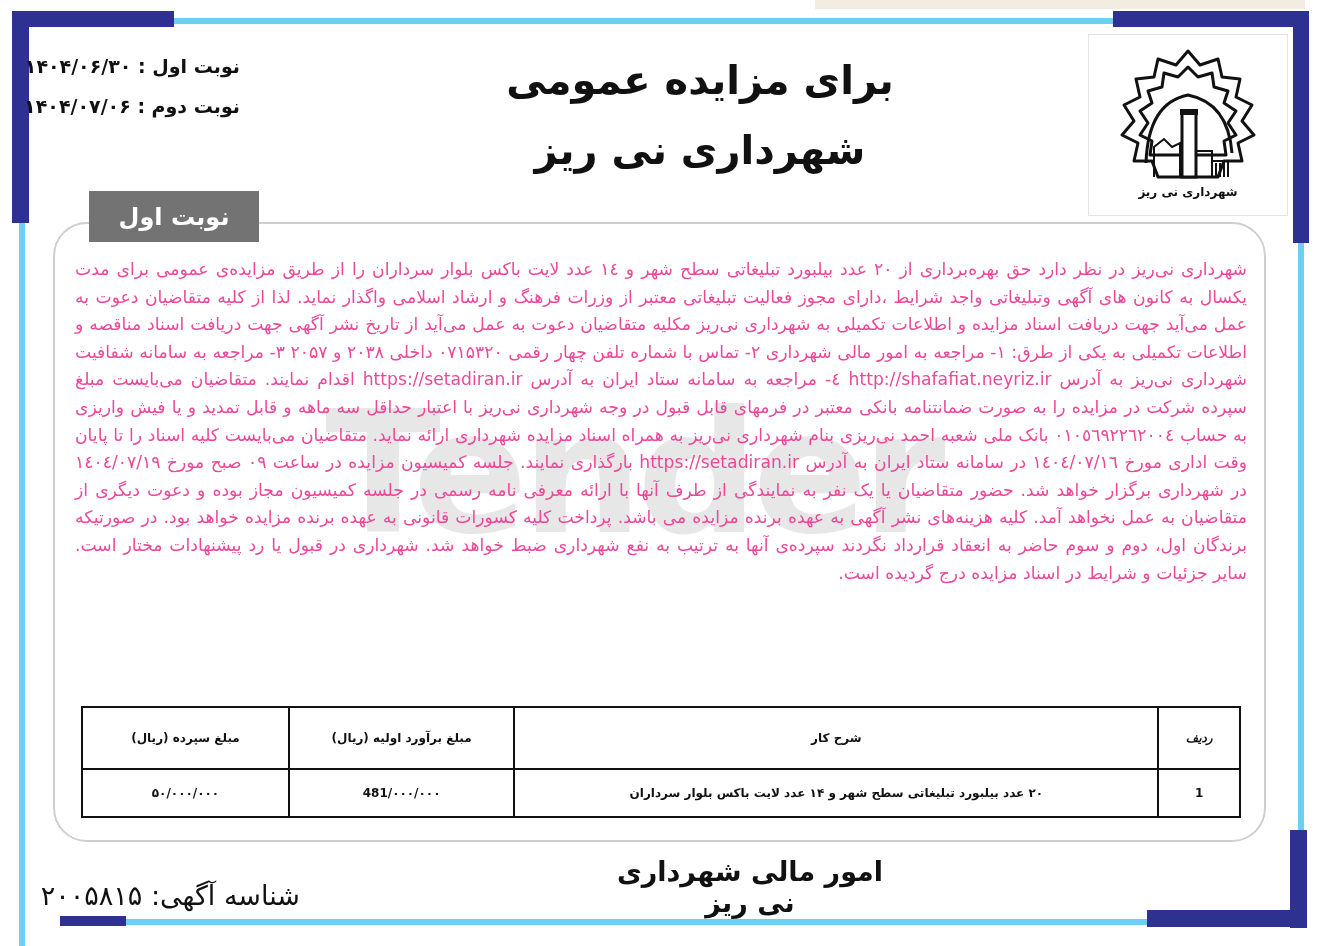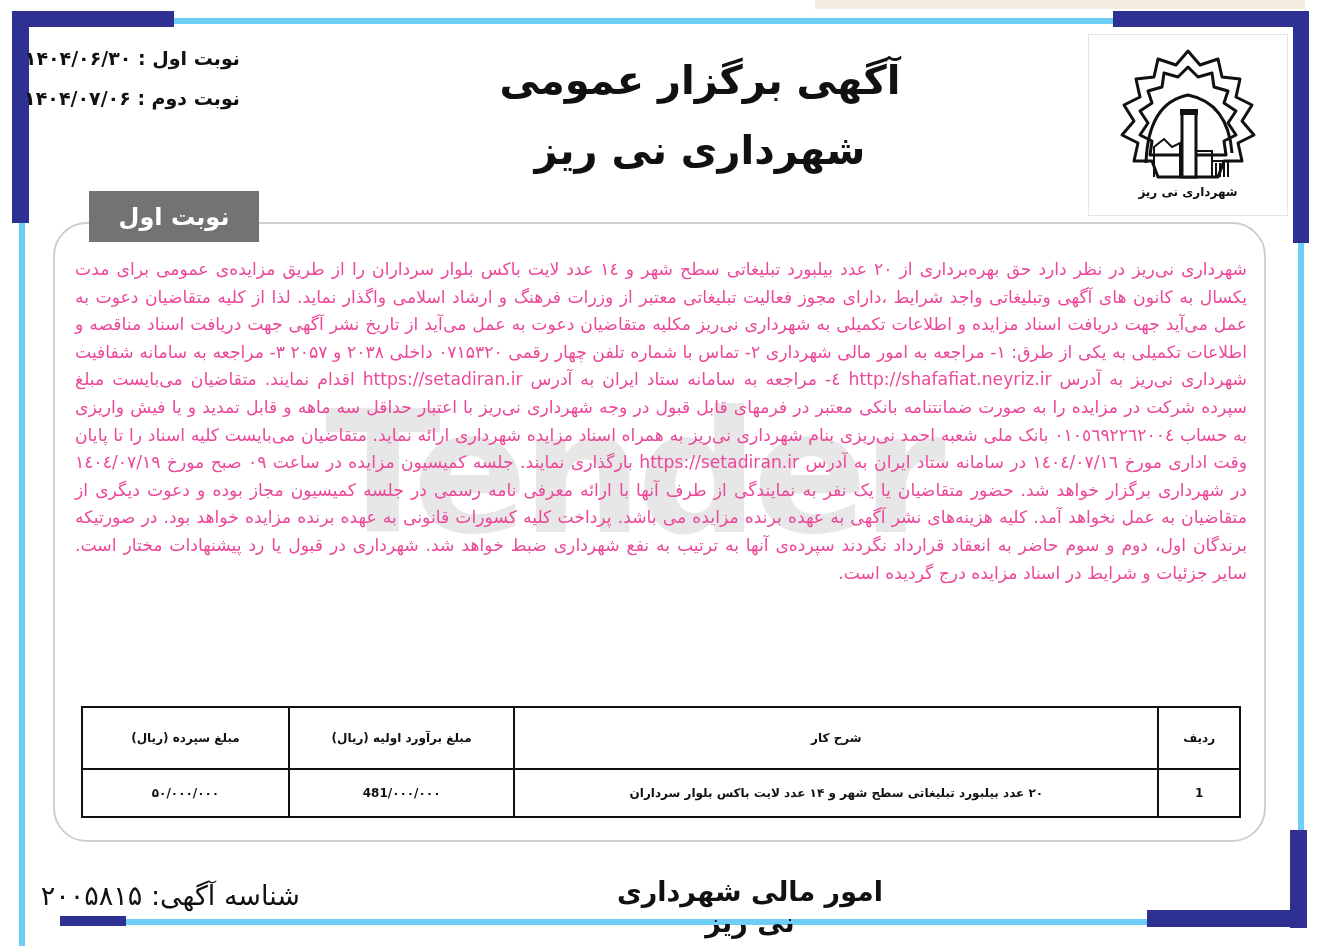--- a/index.html
+++ b/index.html
@@ -7,47 +7,47 @@
   body { position: relative; font-family: "DejaVu Sans", sans-serif; color: #111; }
 
   
   .frame-line { position: absolute; }
   .navy { background: #2e3192; }
   .sky { background: #6dcff6; }
 
   .top-strip { position: absolute; left: 280px; top: 0; width: 1240px; height: 9px; background: #f3ece0; left: 815px; width: 490px; }
 
   .header { position: absolute; left: 0; top: 0; width: 1323px; height: 230px; }
-  .dates { position: absolute; left: 40px; top: 38px; width: 200px; direction: rtl; text-align: right; }
+  .dates { position: absolute; left: 40px; top: 46px; width: 200px; direction: rtl; text-align: right; }
   .date-line { font-family: "DejaVu Sans", sans-serif; font-weight: bold; font-size: 19px; line-height: 40px; white-space: nowrap; letter-spacing: -0.5px; }
   .title-block { position: absolute; left: 450px; top: 45px; width: 500px; text-align: center; direction: rtl; }
   .title-main { font-family: "DejaVu Sans", sans-serif; font-weight: bold; font-size: 40px; line-height: 70px; letter-spacing: -1px; }
   .title-sub { font-family: "DejaVu Sans", sans-serif; font-weight: bold; font-size: 40px; line-height: 70px; letter-spacing: -1px; }
 
   .logo-box { position: absolute; left: 1088px; top: 34px; width: 200px; height: 182px; border: 1px solid #e5e5e5; background: #fff; display: flex; flex-direction: column; align-items: center; justify-content: flex-start; padding-top: 8px; }
   .logo-caption { font-size: 12px; font-weight: bold; direction: rtl; margin-top: 2px; }
 
   .tab-badge { position: absolute; left: 89px; top: 191px; width: 170px; height: 51px; background: #737373; color: #fff; font-weight: bold; font-size: 24px; display: flex; align-items: center; justify-content: center; direction: rtl; z-index: 3; }
 
   .content-box { position: absolute; left: 53px; top: 222px; width: 1213px; height: 620px; border: 2px solid #cfcfcf; border-radius: 34px; background: #fff; z-index: 2; }
   .body-text { position: absolute; left: 20px; top: 32px; width: 1172px; direction: rtl; text-align: justify; text-align-last: right; font-size: 17.2px; line-height: 27.6px; color: #ec4899; }
   .body-text p { margin: 0; }
 
   .watermark { position: absolute; left: 270px; top: 150px; width: 560px; height: 200px; opacity: 0.09; font-size: 170px; font-weight: bold; color: #000; direction: ltr; font-family: "DejaVu Sans", sans-serif; letter-spacing: -6px; pointer-events: none; }
 
   table.lots { position: absolute; left: 26px; top: 482px; width: 1160px; border-collapse: collapse; direction: rtl; z-index: 3; }
   table.lots th, table.lots td { border: 2px solid #111; font-weight: bold; text-align: center; font-size: 12px; }
   table.lots th { height: 62px; }
   table.lots td { height: 48px; }
-  .col-row { width: 80px; }
+  .col-row { width: 80px; font-style: italic; }
   .col-desc { width: 632px; }
   .col-est { width: 221px; }
   .col-dep { width: 203px; }
 
-  .footer-office { position: absolute; left: 600px; top: 856px; width: 300px; text-align: center; direction: rtl; font-weight: bold; font-size: 27px; letter-spacing: -0.5px; margin-top: 20px; }
+  .footer-office { position: absolute; left: 600px; top: 856px; width: 300px; text-align: center; direction: rtl; font-weight: bold; font-size: 27px; letter-spacing: -0.5px; }
   .footer-id { position: absolute; left: 60px; top: 880px; width: 240px; text-align: right; direction: rtl; font-weight: normal; font-size: 27px; white-space: nowrap; letter-spacing: -0.5px; }
 </style>
 </head>
 <body>
 
 <div class="top-strip"></div>
 
 <div class="frame-line navy" style="left:12px; top:11px; width:162px; height:16px;"></div>
 <div class="frame-line navy" style="left:12px; top:11px; width:17px; height:212px;"></div>
 
@@ -73,21 +73,21 @@
       <span>نوبت اول :</span>
       <span>۱۴۰۴/۰۶/۳۰</span>
     </div>
     <div class="date-line">
       <span>نوبت دوم :</span>
       <span>۱۴۰۴/۰۷/۰۶</span>
     </div>
   </div>
 
   <div class="title-block">
-    <div class="title-main">آگهی برگزار عمومی</div>
+    <div class="title-main">برای مزایده عمومی</div>
     <div class="title-sub">شهرداری نی ریز</div>
   </div>
 
   <div class="logo-box">
     <svg width="160" height="140" viewBox="0 0 160 140">
       <g fill="none" stroke="#111" stroke-width="3" stroke-linejoin="round">
         <path d="M80 8 L92 22 L110 16 L114 34 L132 36 L128 54 L144 62 L134 78 L146 92 L130 100 L134 118 L116 118 L110 134 L50 134 L44 118 L26 118 L30 100 L14 92 L26 78 L16 62 L32 54 L28 36 L46 34 L50 16 L68 22 Z"></path>
         <path d="M80 24 L90 34 L104 30 L106 44 L120 48 L116 60 L128 68 L120 80 L128 92 L116 98 L118 112 L42 112 L44 98 L32 92 L40 80 L32 68 L44 60 L40 48 L54 44 L56 30 L70 34 Z"></path>
         <path d="M38 120 Q40 60 80 52 Q120 60 124 110"></path>
       </g>

